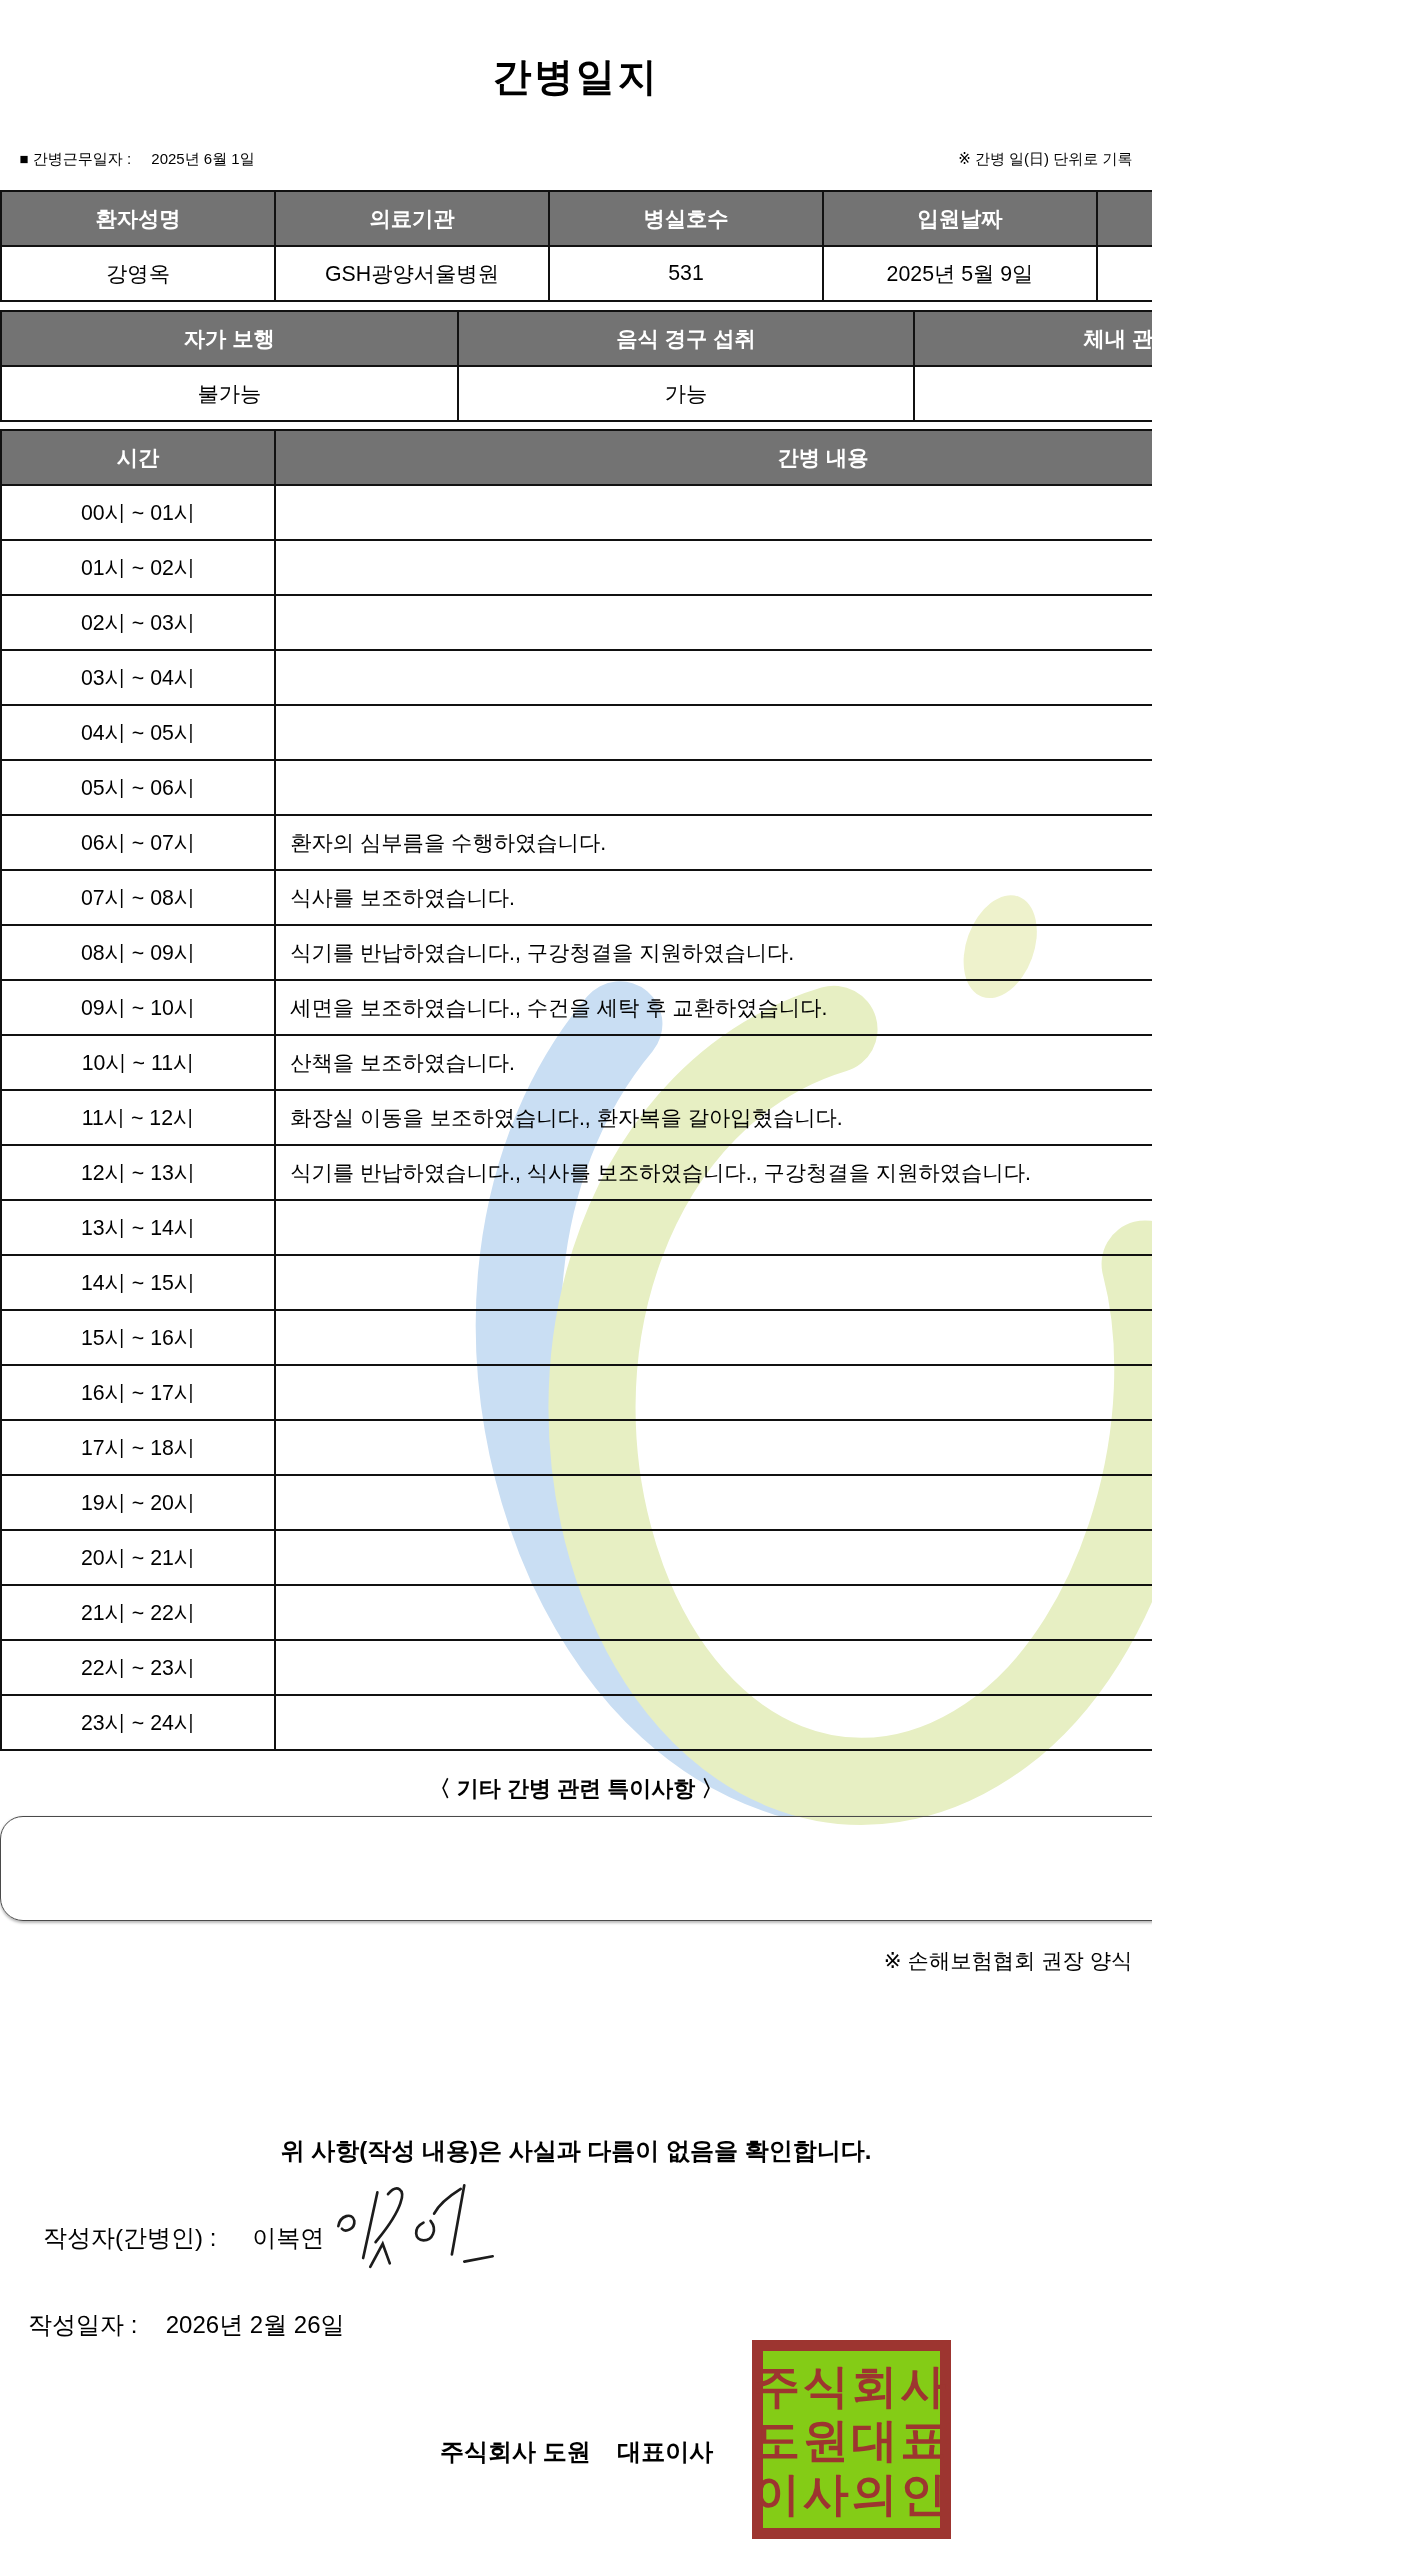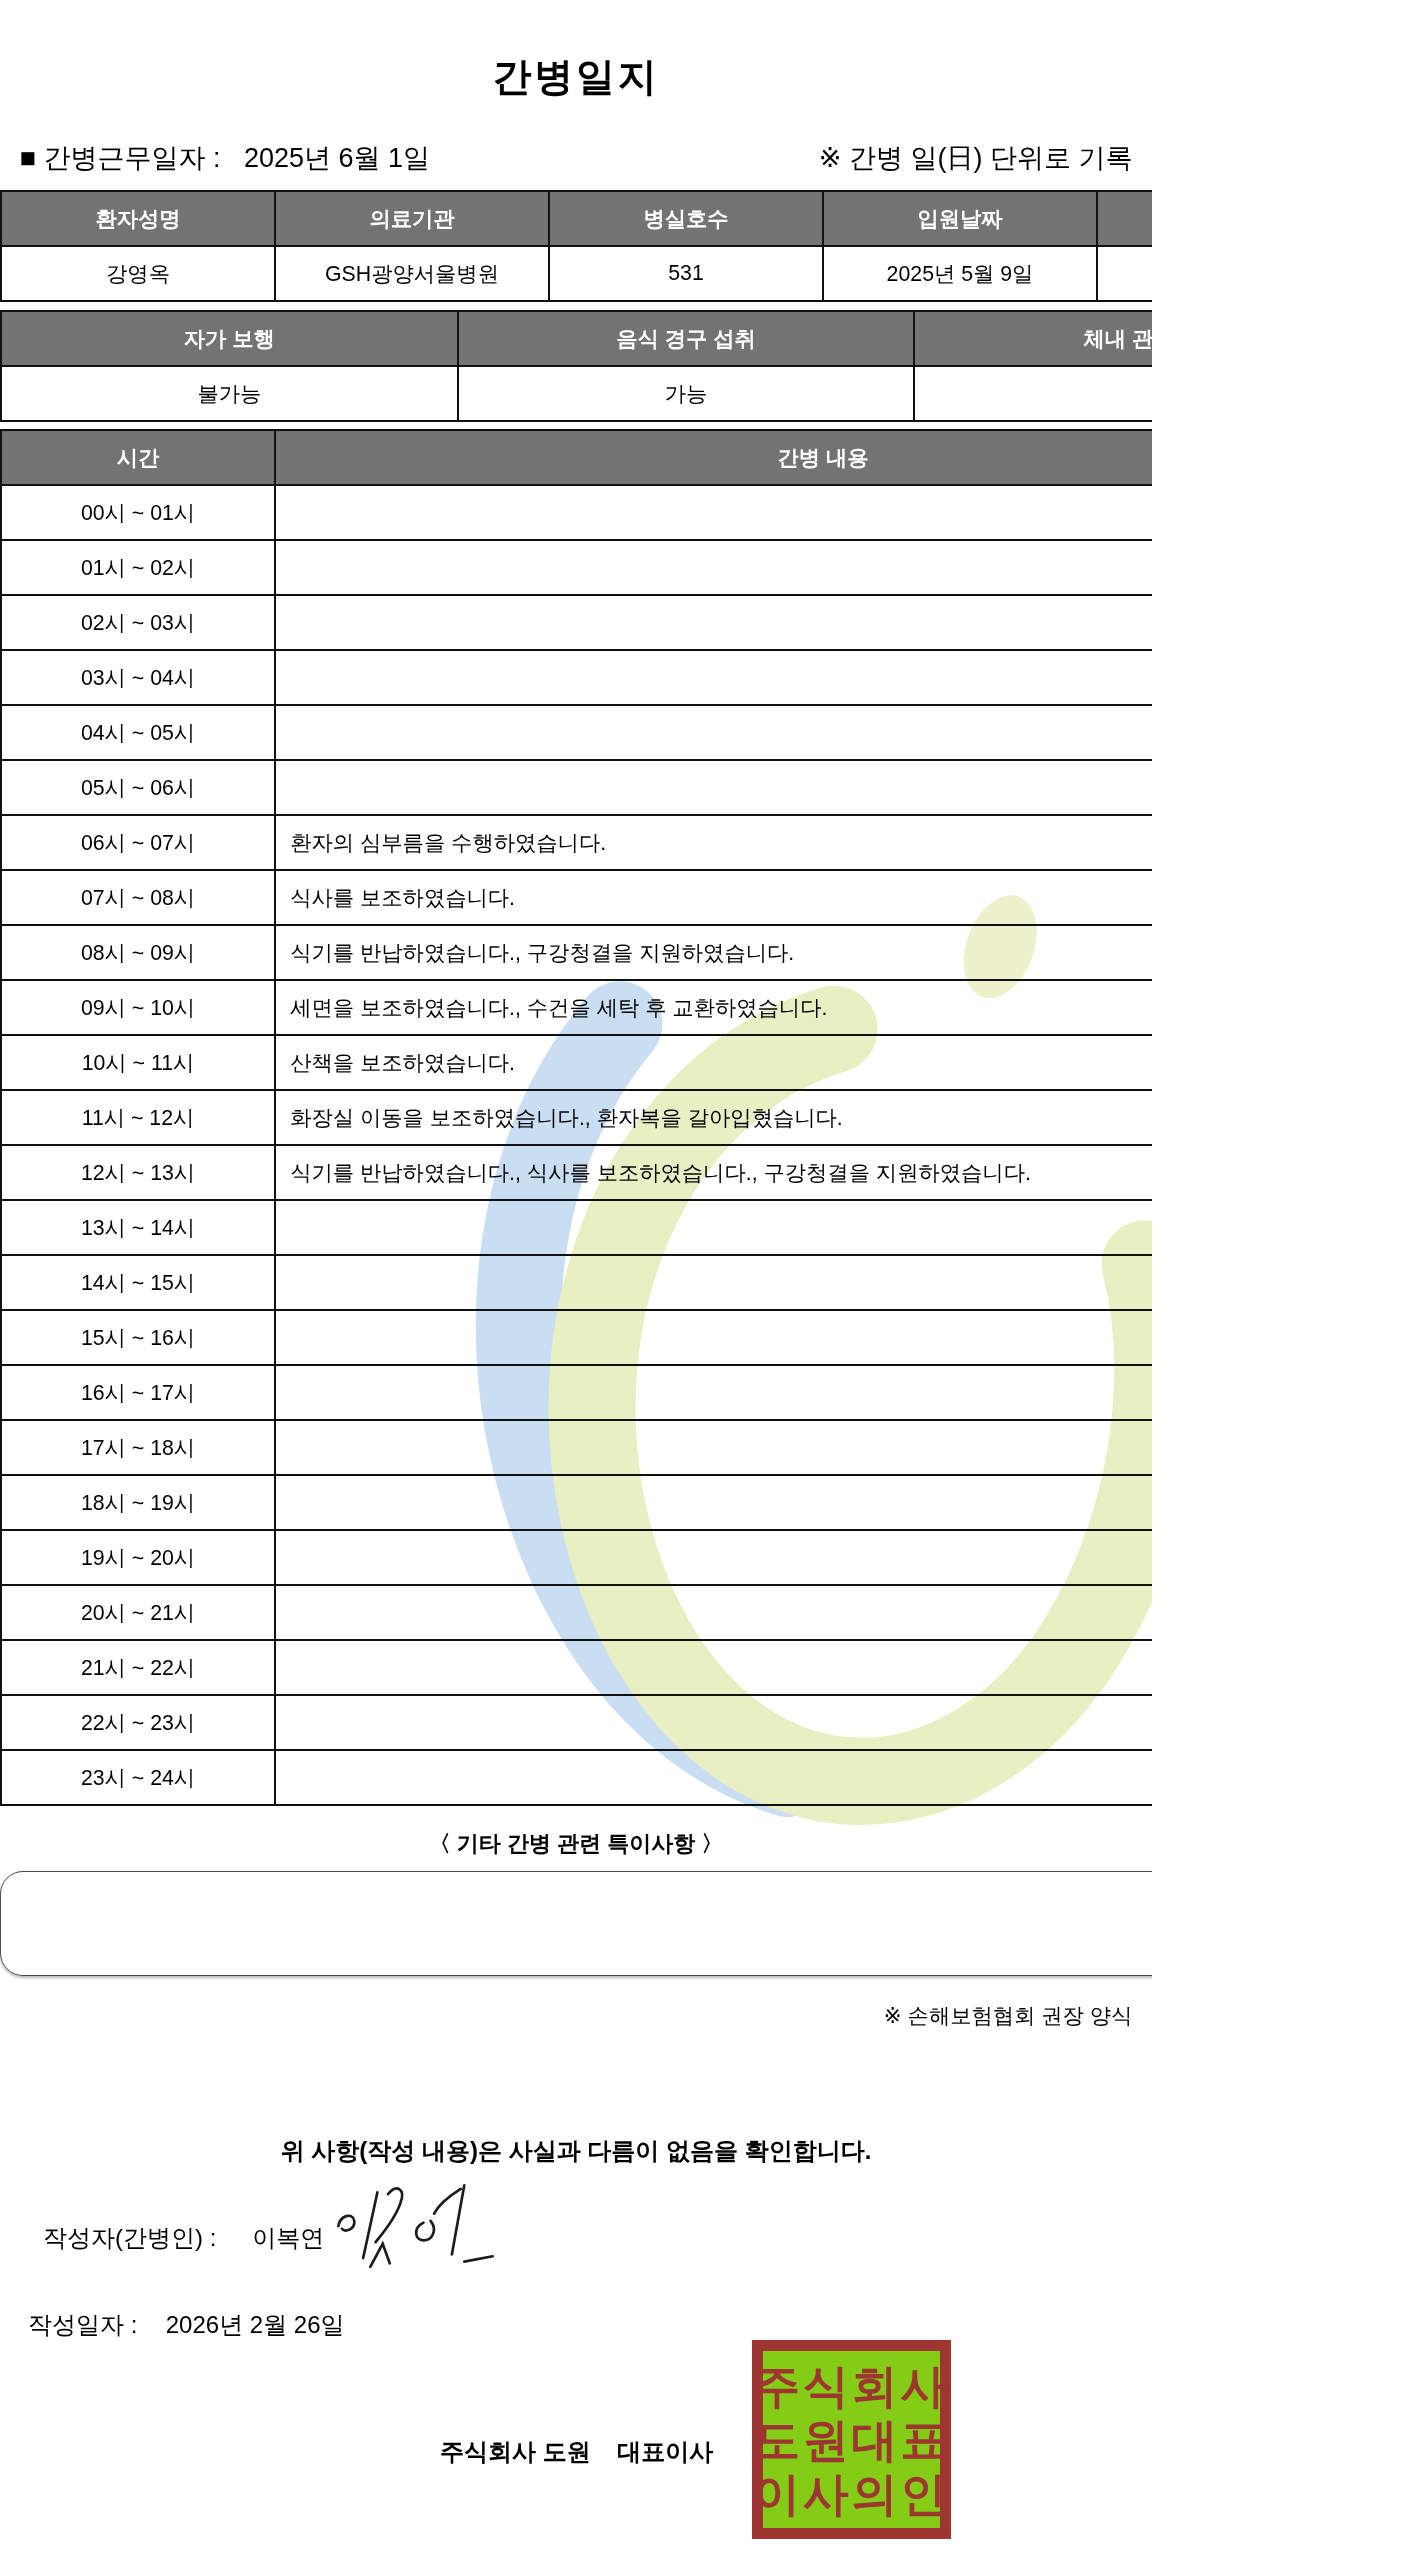--- a/index.html
+++ b/index.html
@@ -7,21 +7,21 @@
   .page {
     position:relative; width:1152px; height:2576px; background:#ffffff;
     font-family:"Liberation Sans","DejaVu Sans",sans-serif; color:#000;
     overflow:hidden;
   }
   .watermark { position:absolute; left:0; top:0; z-index:0; }
   .content { position:relative; z-index:1; }
 
   .title { text-align:center; font-size:39px; font-weight:bold; letter-spacing:2.7px; padding-top:50px; }
 
-  .meta { display:flex; justify-content:space-between; margin:41px 19.6px 0 19.6px; font-size:27px; line-height:27px; }
+  .meta { display:flex; justify-content:space-between; margin:41px 19.6px 0 19.6px; font-size:15px; line-height:27px; }
   .meta .label { font-weight:normal; }
   .meta .value { margin-left:16px; }
 
   table { border-collapse:collapse; width:1372px; margin:0 auto; table-layout:fixed; }
   th {
     background:#737373; color:#ffffff; font-weight:bold; font-size:21.3px;
     border:2.7px solid #111; height:55px; text-align:center; vertical-align:middle;
   }
   td {
     border:2.7px solid #111; font-size:21.3px; text-align:center; vertical-align:middle;
@@ -198,24 +198,20 @@
           </tr>
           <tr>
             <td>16시 ~ 17시</td>
             <td class="content"></td>
           </tr>
           <tr>
             <td>17시 ~ 18시</td>
             <td class="content"></td>
           </tr>
           <tr>
-            <td>18시 ~ 19시</td>
-            <td class="content"></td>
-          </tr>
-          <tr>
             <td>19시 ~ 20시</td>
             <td class="content"></td>
           </tr>
           <tr>
             <td>20시 ~ 21시</td>
             <td class="content"></td>
           </tr>
           <tr>
             <td>21시 ~ 22시</td>
             <td class="content"></td>

